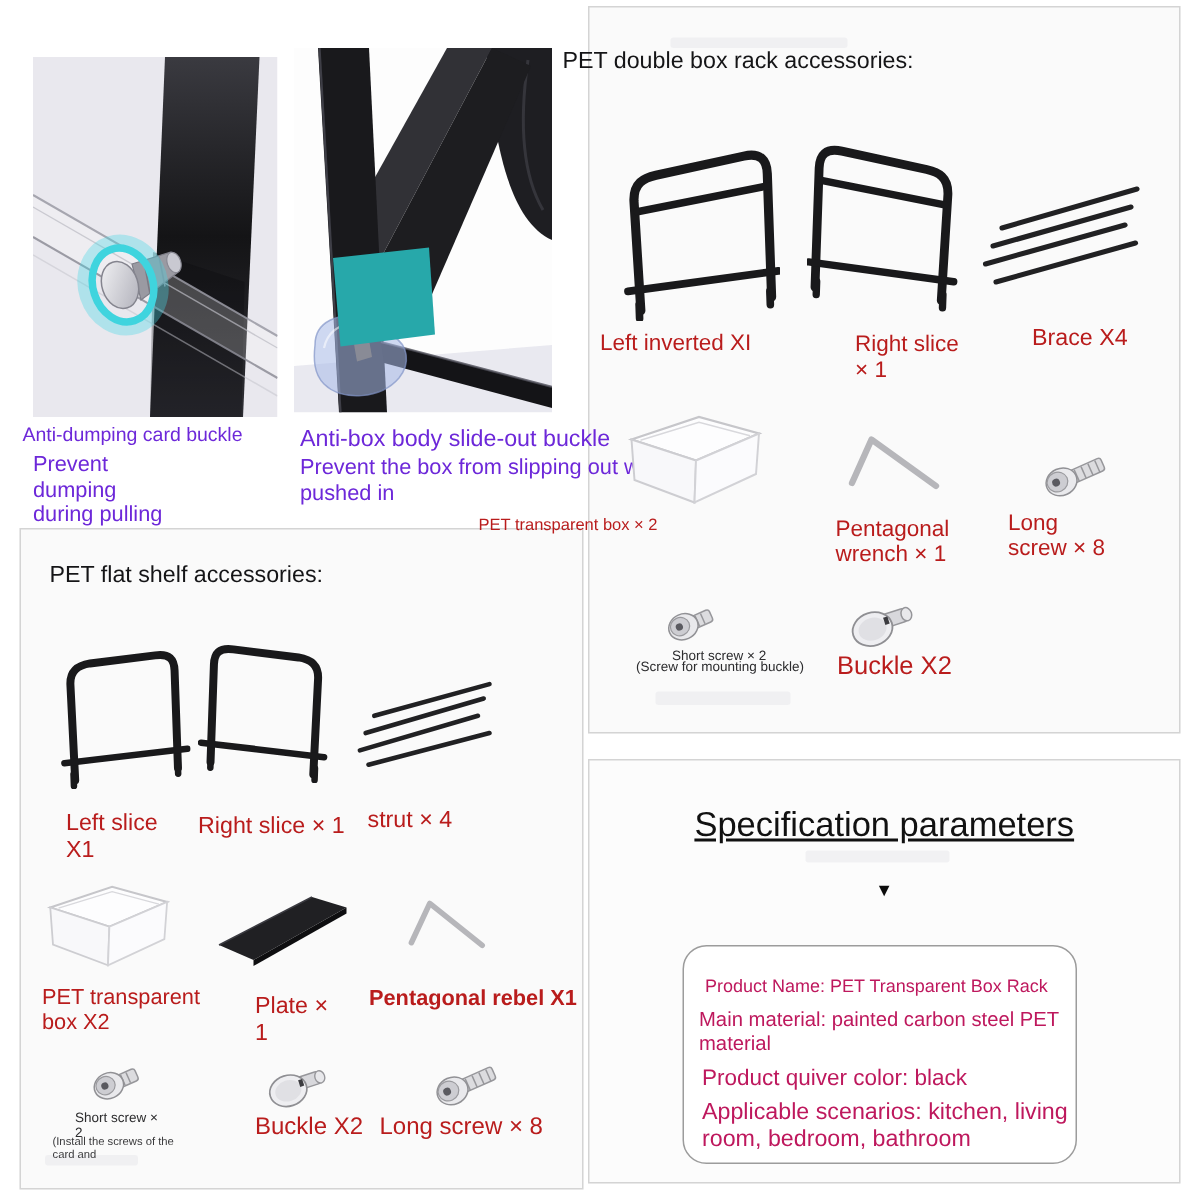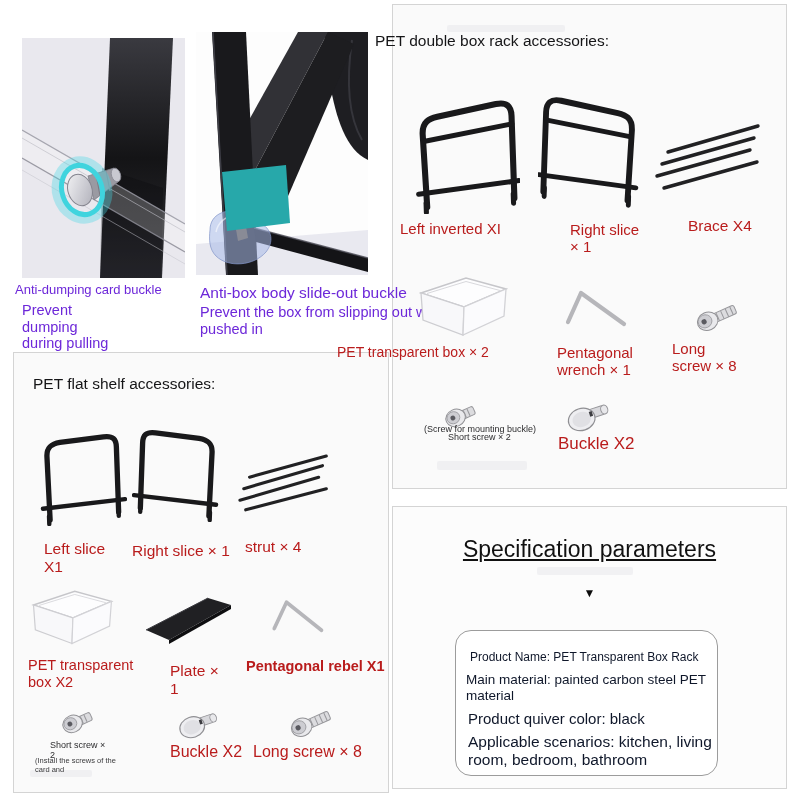--- a/index.html
+++ b/index.html
@@ -12,21 +12,21 @@
   .lbl-med{font-size:14.5px;}
   .tiny{position:absolute;font-size:9px;color:#2c2c2e;white-space:pre-line;line-height:1.15;}
   .micro{font-size:7.5px;color:#3a3a3c;}
   .title{position:absolute;font-size:15.5px;color:#151517;}
   .caption{position:absolute;color:#6d28d9;}
   .smudge{position:absolute;background:#ebebee;opacity:.65;border-radius:2px;}
   .spec-title{position:absolute;left:392px;width:395px;text-align:center;font-size:23px;color:#111;}
   .spec-arrow{position:absolute;left:392px;width:395px;text-align:center;font-size:12px;color:#0c0c0c;}
   .spec-box{position:absolute;left:455px;top:630px;width:263px;height:146px;background:#fff;
             border:1.5px solid #9c9c9c;border-radius:16px;box-sizing:border-box;}
-  .spec-row{position:absolute;color:#0f172a;white-space:pre-line;line-height:1.18;}
+  .spec-row{position:absolute;color:#be185d;white-space:pre-line;line-height:1.18;}
 </style>
 </head>
 <body>
 
 <div id="stage">
 
   <div class="panel" style="left:392px;top:4px;width:395px;height:485px;"></div>
 
   <div class="panel" style="left:13px;top:352px;width:376px;height:441px;"></div>
 
@@ -155,21 +155,21 @@
       <rect x="25" y="17.5" width="24" height="9" rx="2" fill="#dcdcdf" stroke="#97979b"></rect>
       <line x1="30" y1="18" x2="30" y2="26.5" stroke="#97979b"></line>
         <line x1="35" y1="18" x2="35" y2="26.5" stroke="#97979b"></line>
       <line x1="40" y1="18" x2="40" y2="26.5" stroke="#97979b"></line>
         <line x1="45" y1="18" x2="45" y2="26.5" stroke="#97979b"></line>
       <ellipse cx="19" cy="22" rx="10.5" ry="9" fill="#e9e9ec" stroke="#919195"></ellipse>
       <ellipse cx="16.5" cy="21" rx="7" ry="6.5" fill="#cdcdd2" stroke="#9a9a9e" stroke-width="0.8"></ellipse>
       <circle cx="15.5" cy="21" r="2.6" fill="#5a5a60"></circle>
     </g>
   </svg>
-  <div class="lbl" style="left:337px;top:344px;font-size:14px;">PET transparent box × 2</div>
+  <div class="lbl" style="left:319px;top:344px;font-size:11px;">PET transparent box × 2</div>
   <div class="lbl" style="left:557px;top:344px;">Pentagonal
 wrench × 1</div>
   <div class="lbl" style="left:672px;top:340px;">Long
 screw × 8</div>
 
   <svg class="abs" style="left:438px;top:396px;" width="48" height="38" viewBox="0 0 48 38">
     <g transform="rotate(-24 24 19)">
       <rect x="23" y="15" width="14" height="8.5" rx="2" fill="#dcdcdf" stroke="#97979b"></rect>
       <line x1="27" y1="15.5" x2="27" y2="23" stroke="#97979b"></line>
         <line x1="31" y1="15.5" x2="31" y2="23" stroke="#97979b"></line>
@@ -182,21 +182,21 @@
   <svg class="abs" style="left:560px;top:396px;" width="58" height="40" viewBox="0 0 58 40">
     <g transform="rotate(-18 29 20)">
       <rect x="30" y="14" width="15" height="9" rx="2" fill="#d8d8dc" stroke="#96969a"></rect>
       <ellipse cx="45.5" cy="18.5" rx="3.5" ry="4.5" fill="#e8e8eb" stroke="#96969a"></ellipse>
       <ellipse cx="21" cy="21" rx="13.5" ry="11" fill="#eeeef1" stroke="#8f8f93" stroke-width="1.2"></ellipse>
       <ellipse cx="21" cy="21" rx="9.5" ry="7.5" fill="#e0e0e4"></ellipse>
       <rect x="30" y="16" width="3" height="5" fill="#3c3c40"></rect>
     </g>
   </svg>
   <div class="tiny" style="left:448px;top:432px;">Short screw × 2</div>
-  <div class="tiny" style="left:424px;top:424px;">(Screw for mounting buckle)</div>
+  <div class="tiny" style="left:424px;top:439px;">(Screw for mounting buckle)</div>
   <div class="lbl lbl-big" style="left:558px;top:434px;">Buckle X2</div>
 
   <div class="title" style="left:33px;top:375px;">PET flat shelf accessories:</div>
 
   <svg class="abs" style="left:35px;top:424px;" width="92" height="102" viewBox="0 0 95 105">
     <g fill="none" stroke="#19191b" stroke-linecap="round" transform="rotate(-2 47 52)">
       <path d="M14,98 L13,32 C13,22 19,19 27,18 L72,14 C82,13 85,17 85,25 L85,92" stroke-width="5.5"></path>
       <line x1="7" y1="86" x2="92" y2="79" stroke-width="4.5"></line>
       <line x1="13" y1="94" x2="13" y2="102" stroke-width="4.5"></line>
       <line x1="85" y1="88" x2="85" y2="96" stroke-width="4.5"></line>

